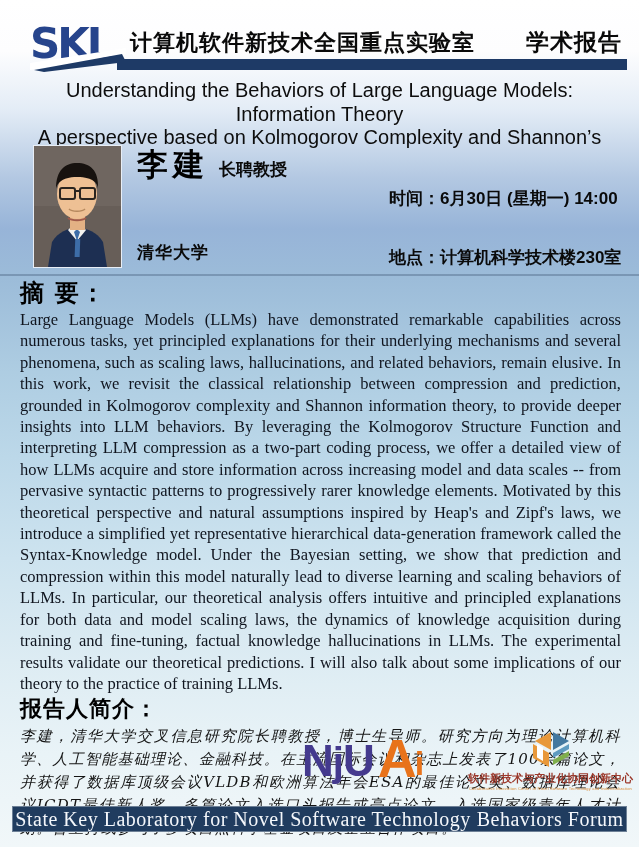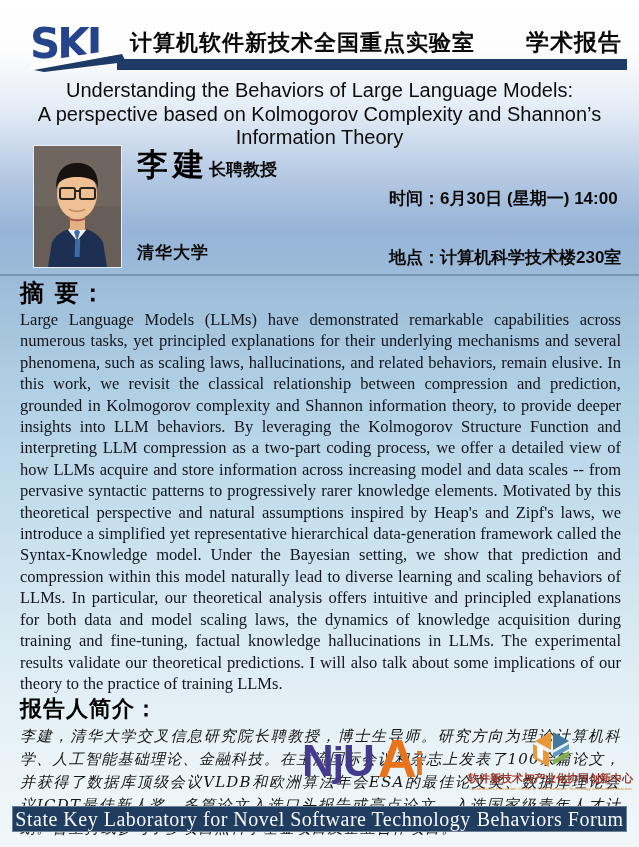--- a/index.html
+++ b/index.html
@@ -15,21 +15,21 @@
   
   .skl-logo { position:absolute; left:30px; top:22px; width:96px; height:50px; }
   .lab-name { position:absolute; left:130px; top:28px; font-size:22px; font-weight:700; color:#0a0a0a; letter-spacing:1px; }
   .forum-type { position:absolute; right:17px; top:27px; font-size:23px; font-weight:700; color:#0a0a0a; letter-spacing:1px; }
   .header-bar { position:absolute; left:117px; top:59px; width:510px; height:11px; background:#1e3a66; }
   
   .talk-title { position:absolute; left:0; top:79px; width:639px; text-align:center;
     font-size:20px; line-height:23.5px; color:#0d0d0d; }
   
   .photo { position:absolute; left:33px; top:145px; width:89px; height:123px; border:1px solid #e8eef6; }
-  .name-row { position:absolute; left:137px; top:144px; display:flex; align-items:baseline; }
+  .name-row { position:absolute; left:137px; top:144px; display:flex; align-items:baseline; gap:10px; }
   .speaker-name { font-family:"DejaVu Serif",serif; font-size:31px; font-weight:bold; letter-spacing:5px; color:#000; }
   .speaker-title { font-size:17px; font-weight:700; color:#0a0a0a; }
   .speaker-dept { position:absolute; left:137px; top:186px; font-size:17px; font-weight:700; color:#0a0a0a; letter-spacing:1px; }
   .speaker-univ { position:absolute; left:137px; top:241px; font-size:17px; font-weight:700; color:#0a0a0a; letter-spacing:1px; }
   .event-time { position:absolute; left:389px; top:187px; font-size:17px; font-weight:700; color:#0a0a0a; }
   .event-loc  { position:absolute; left:389px; top:246px; font-size:17px; font-weight:700; color:#0a0a0a; }
   .divider-line { position:absolute; left:0; top:274px; width:639px; height:2px; background:rgba(44,66,96,0.30); }
   
   .content { position:absolute; left:20px; top:279px; width:601px; }
   .sec-heading { font-size:24px; font-weight:700; color:#000; letter-spacing:2px; line-height:27px; }
@@ -64,22 +64,22 @@
       <polygon points="0,41 96,26 96,32 0,48" fill="#ffffff"></polygon>
       <polygon points="4,48 92,32 96,40 14,50" fill="#1e3a66"></polygon>
     </svg>
   </div>
   <div class="lab-name">计算机软件新技术全国重点实验室</div>
   <div class="forum-type">学术报告</div>
   <div class="header-bar"></div>
 
   <div class="talk-title">
     <div>Understanding the Behaviors of Large Language Models:</div>
+    <div>Information Theory</div>
     <div>A perspective based on Kolmogorov Complexity and Shannon’s</div>
-    <div>Information Theory</div>
   </div>
 
   <div class="photo">
     <svg width="87" height="121" viewBox="0 0 87 121">
       <rect x="0" y="0" width="87" height="121" fill="#675e58"></rect>
       <rect x="0" y="0" width="87" height="60" fill="#6f6660"></rect>
       <path d="M14,121 L18,96 C24,86 34,82 43,82 C53,82 63,86 69,96 L73,121 Z" fill="#1d2f52"></path>
       <path d="M34,84 L43,95 L52,84 L48,80 L38,80 Z" fill="#f2f2f0"></path>
       <path d="M40,86 L43,95 L46,86 L43,83 Z" fill="#3d6da8"></path>
       <rect x="41" y="93" width="5" height="18" fill="#3d6da8" transform="rotate(2 43 100)"></rect>

